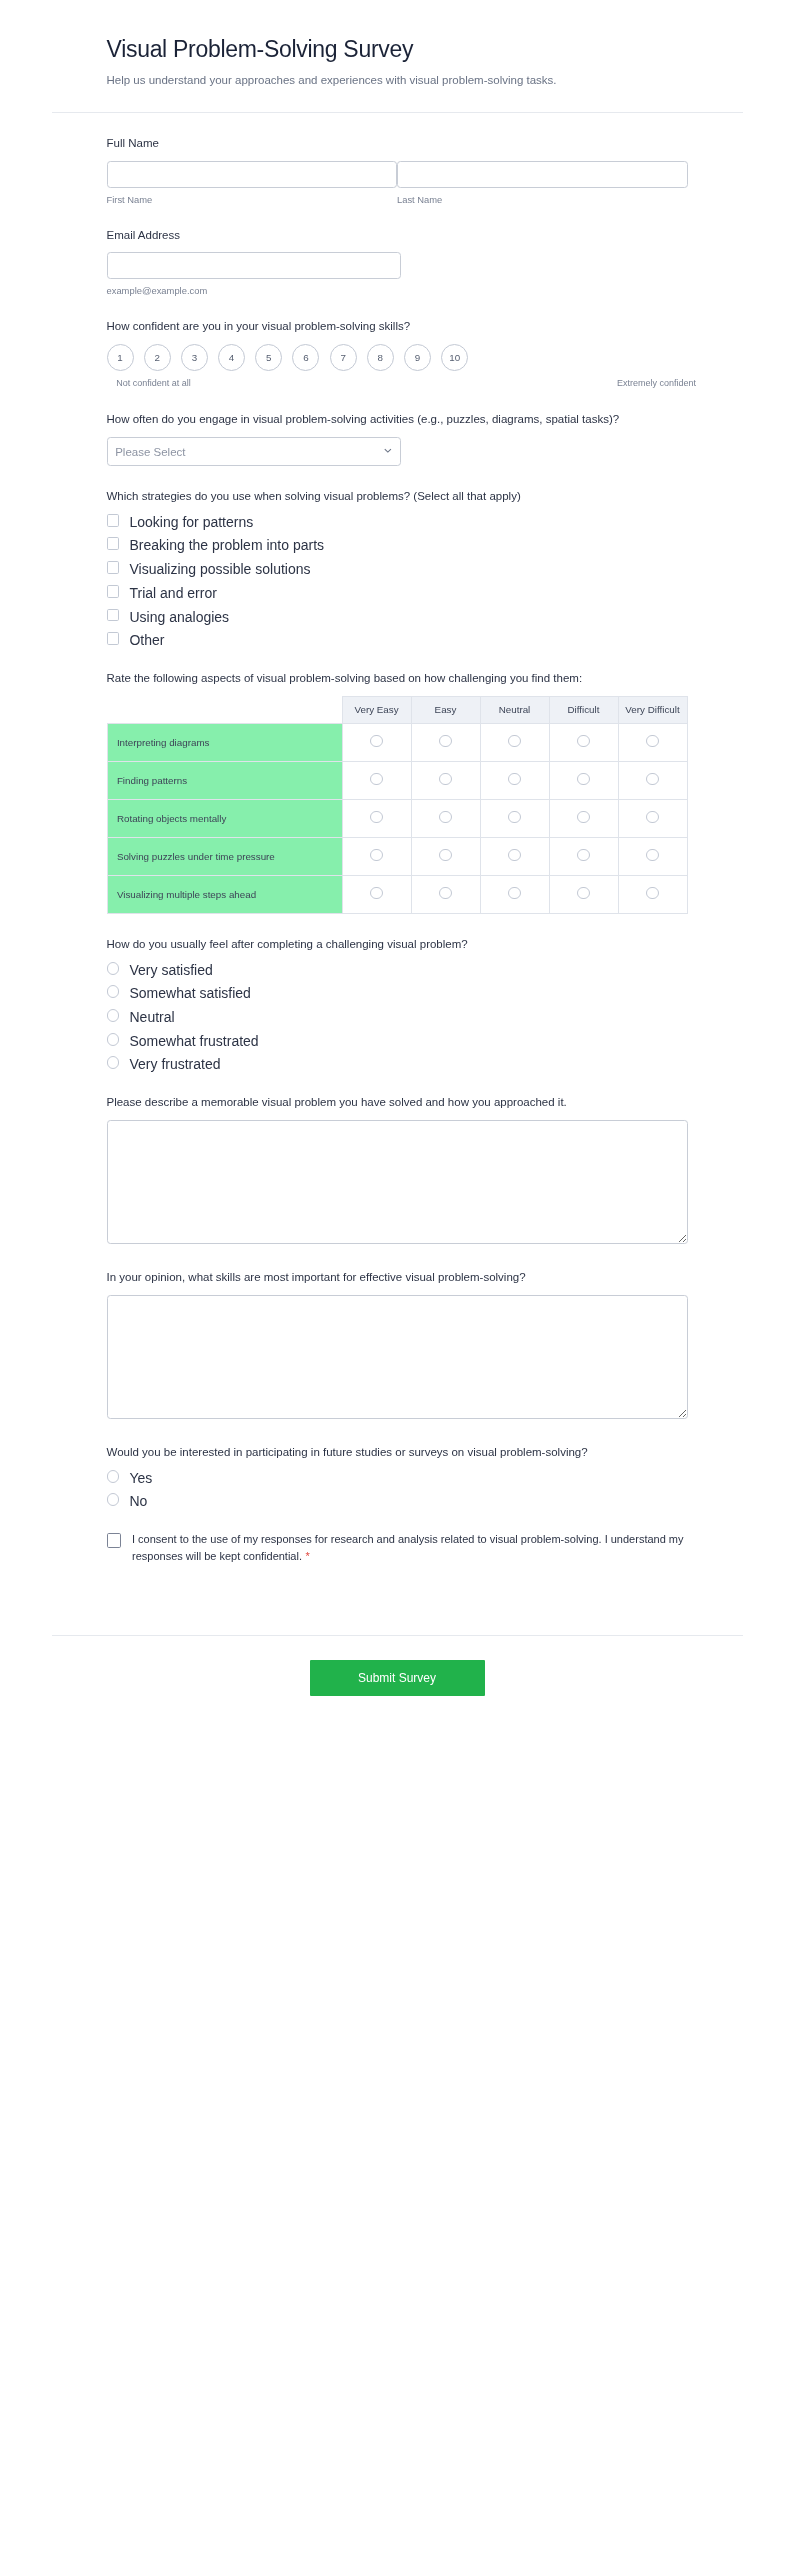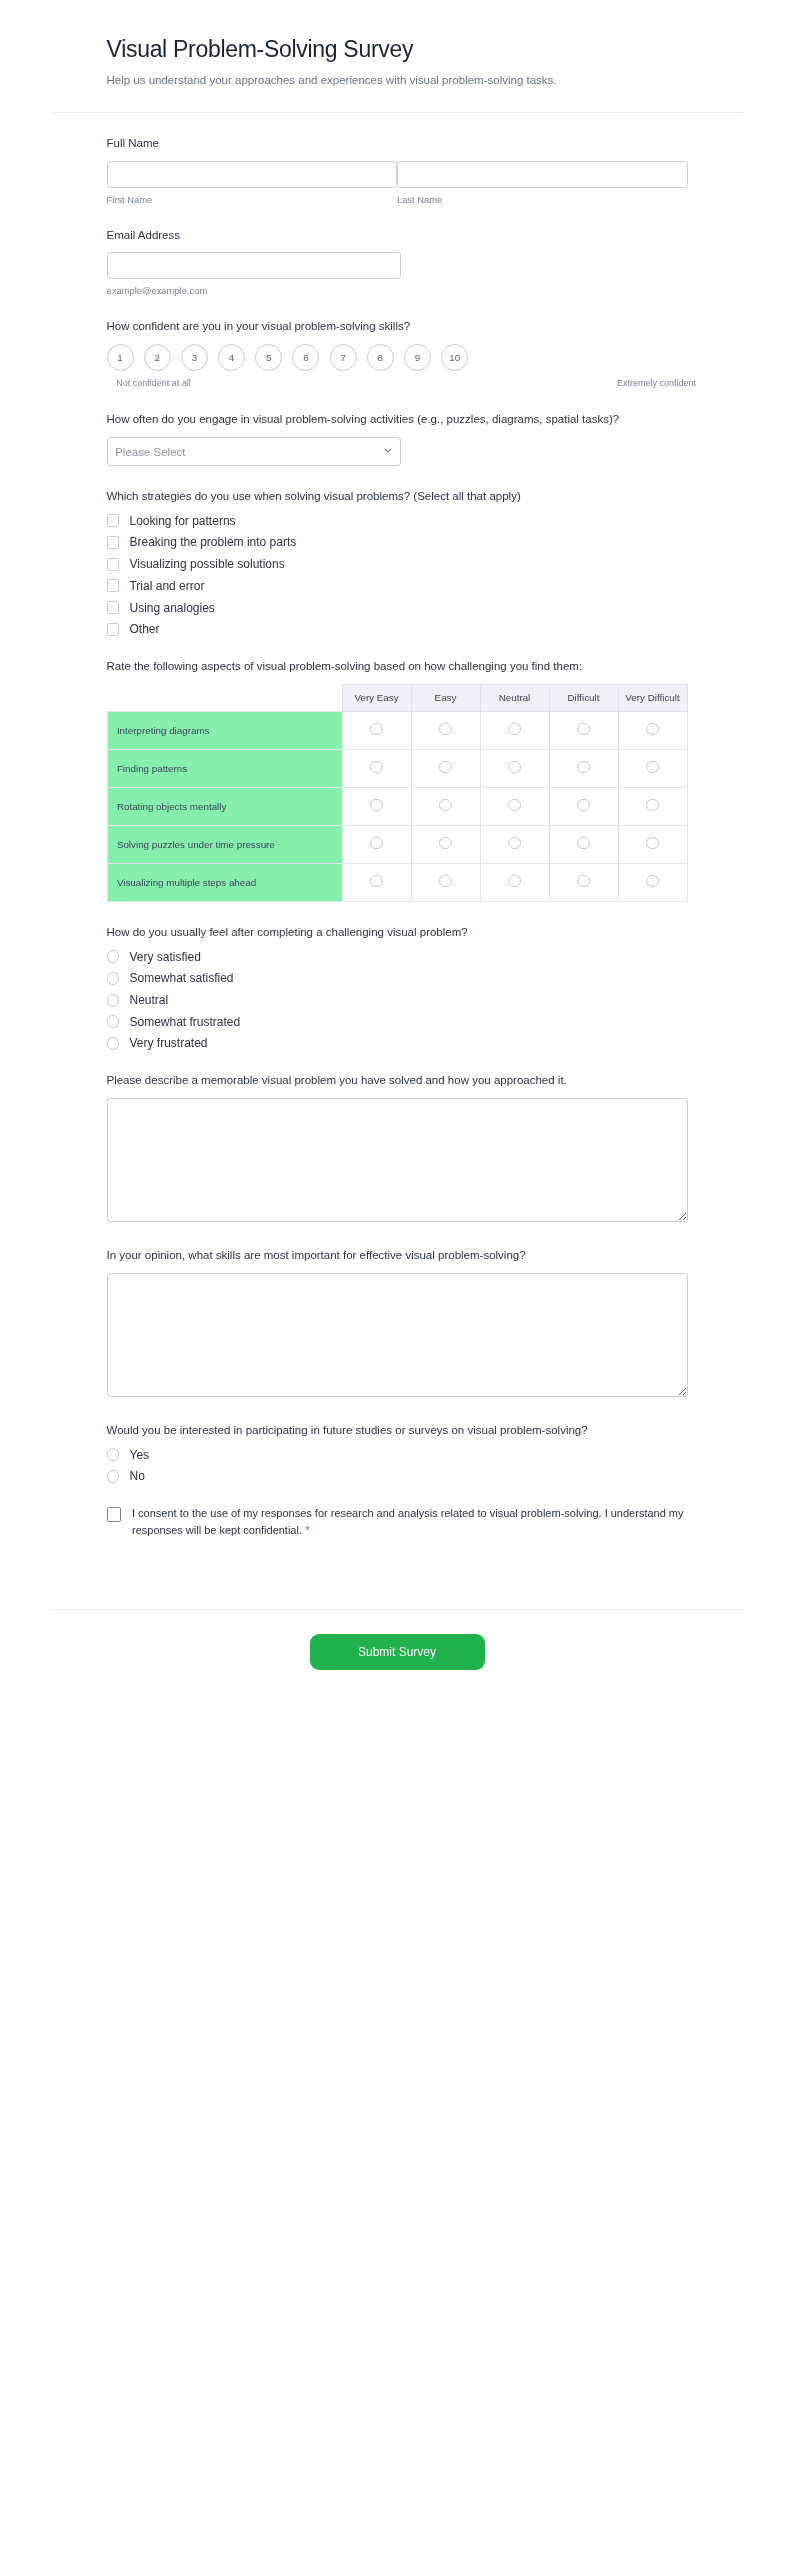--- a/index.html
+++ b/index.html
@@ -142,23 +142,22 @@
     top: 11px;
     pointer-events: none;
     width: 7.7px;
     height: 5.1px;
   }
   .chk-list, .radio-list {
     margin-top: 3.4px;
   }
   .chk-item, .radio-item {
     display: flex;
-    align-items: center;
     margin-bottom: 7.7px;
-    font-size: 12px;
+    font-size: 14px;
     color: #2c3345;
   }
   .chk-box {
     width: 12.8px;
     height: 12.8px;
     border: 0.9px solid #c3c9d4;
     border-radius: 1.7px;
     background: #fff;
     margin-right: 10.2px;
     flex: none;
@@ -256,21 +255,21 @@
   .footer {
     border-top: 0.9px solid #e6e9ee;
     padding: 24px 0 34px 0;
     text-align: center;
     margin-top: 22px;
   }
   .submit-btn {
     background: #21b24b;
     color: #ffffff;
     border: none;
-    border-radius: 9px;
+    border-radius: 1px;
     font-size: 12px;
     font-family: "Liberation Sans", sans-serif;
     padding: 11px 29px;
     min-width: 175px;
     cursor: pointer;
   }
 </style>
 </head>
 <body>
 

